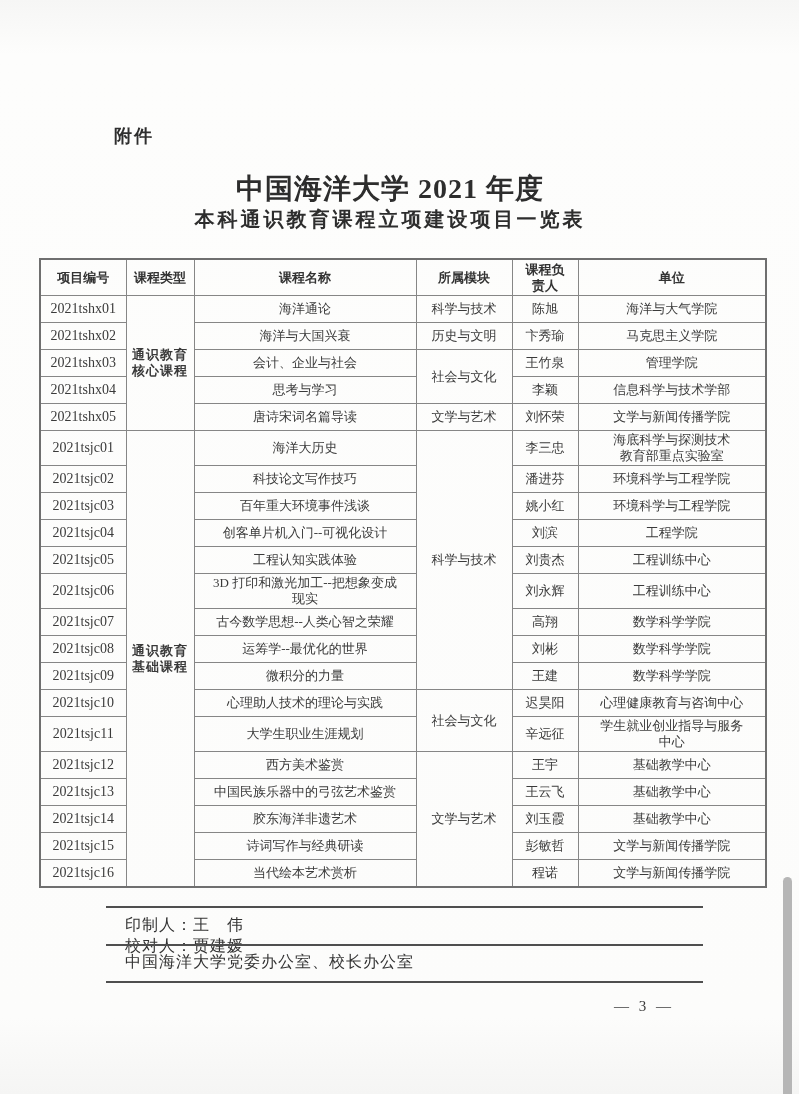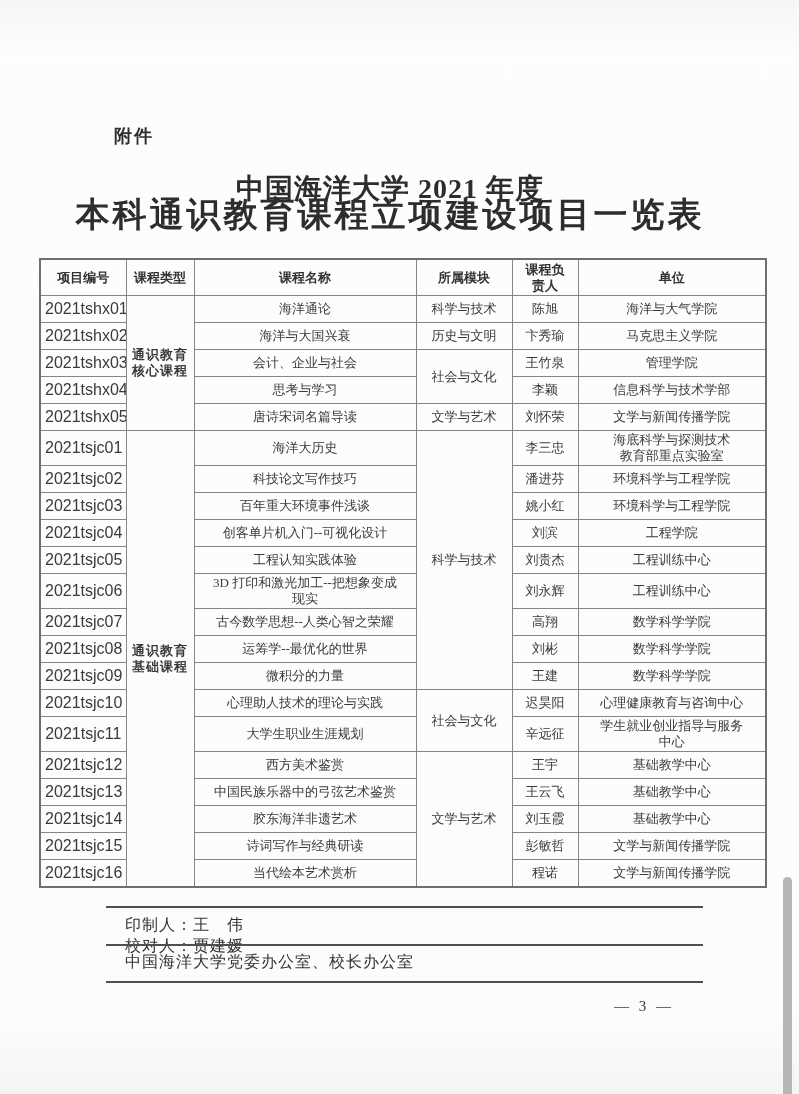--- a/index.html
+++ b/index.html
@@ -10,39 +10,39 @@
     color:#3a3a3a;
   }
   .attachment {
     position:absolute; left:100px; top:124px;
     font-family:"Liberation Sans","DejaVu Sans",sans-serif;
     font-size:18px; font-weight:bold; color:#2e2e2e; letter-spacing:2px;padding-left:14px;
   }
   .title { position:absolute; left:27px; width:726px; text-align:center;
     font-weight:bold; color:#2d2d2d; }
   .title-1 { top:170px; font-size:28px; letter-spacing:1px; }
-  .title-2 { top:192px; font-size:34px; letter-spacing:3px;text-align:center; }
+  .title-2 { top:206px; font-size:20px; letter-spacing:3px;text-align:center; }
 
   table.courses {
     position:absolute; left:27px; top:258px; width:726px;
     border-collapse:collapse; table-layout:fixed;
     font-size:13px; color:#3a3a3a;
     border:2px solid #6f6f6f;
     margin-left:12px;
   }
   .courses th, .courses td {
     border:1px solid #868686;
     text-align:center; vertical-align:middle;
     padding:1px 4px; line-height:16px; height:24px;
     white-space:pre-line; overflow:hidden;
     font-weight:normal;
   }
   .courses thead th { font-weight:bold; height:33px; color:#333; }
   .courses td[data-name="project-id-cell"] {
-    font-family:Liberation Sans, sans-serif; font-size:16px; letter-spacing:0px;
+    font-family:Liberation Serif, serif; font-size:14px; letter-spacing:0px;
   }
   .courses td[data-name="course-type-cell"] { font-weight:bold; letter-spacing:1px; }
 
   .footer-rule { position:absolute; left:106px; width:597px; background:#4f4f4f; }
   .rule-1 { top:906px; height:2px; }
   .rule-2 { top:944px; height:2px; }
   .rule-3 { top:981px; height:2px; }
   .meta-row {
     position:absolute; display:flex; justify-content:space-between;
     font-size:16px; color:#333; letter-spacing:1px;flex-direction:column;

